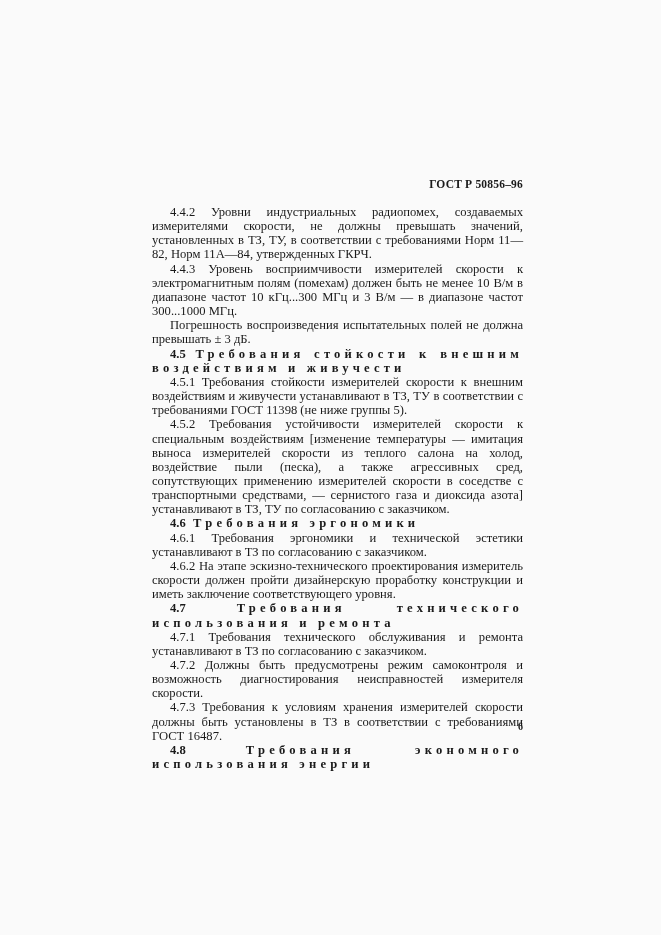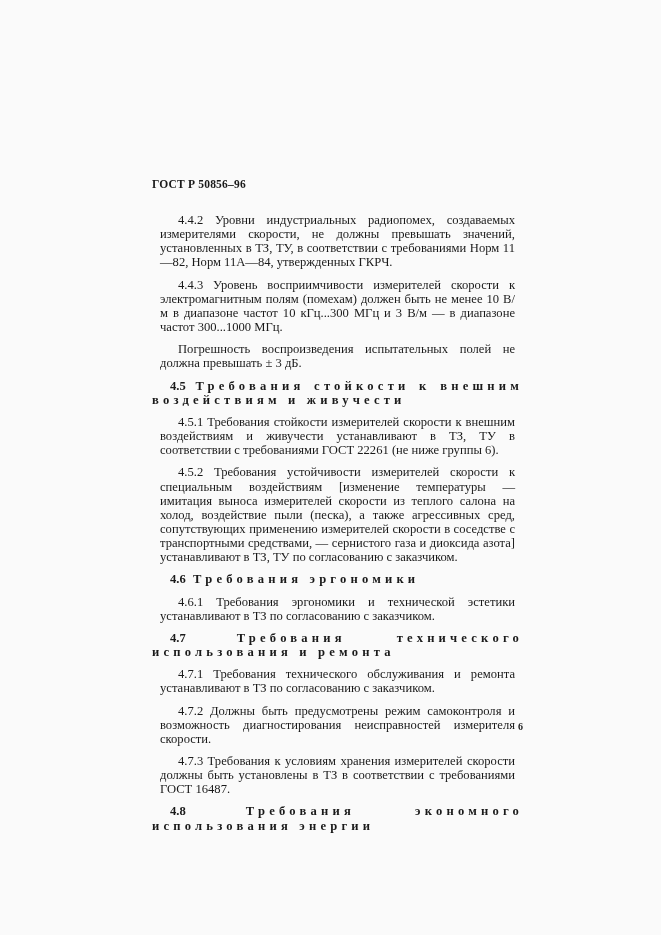--- a/index.html
+++ b/index.html
@@ -13,34 +13,35 @@
       position: relative;
       overflow: hidden;
       font-family: "Liberation Serif", "DejaVu Serif", serif;
       color: #1a1a1a;
     }
     .page-header {
       position: absolute;
       top: 178px;
       left: 152px;
       width: 371px;
+      text-align: right;
       font-weight: bold;
       font-size: 11.5px;
       letter-spacing: 0.2px;
     }
     .content {
       position: absolute;
       top: 205px;
       left: 152px;
       width: 371px;
       font-size: 12.6px;
       line-height: 14.15px;
     }
     .para {
-      margin: 8px;
+      margin: 0;
       text-indent: 18px;
       text-align: justify;
     }
     .section {
       margin: 0;
       text-indent: 18px;
       text-align: justify;
       letter-spacing: 4.2px;
       font-weight: bold;
     }
@@ -60,24 +61,25 @@
 </head>
 <body>
 
 <div class="page-header">ГОСТ Р 50856–96</div>
 
 <div class="content">
   <p class="para">4.4.2 Уровни индустриальных радиопомех, создаваемых измерителями скорости, не должны превышать значений, установленных в ТЗ, ТУ, в соответствии с требованиями Норм 11—82, Норм 11А—84, утвержденных ГКРЧ.</p>
   <p class="para">4.4.3 Уровень восприимчивости измерителей скорости к электромагнитным полям (помехам) должен быть не менее 10 В/м в диапазоне частот 10 кГц...300 МГц и 3 В/м — в диапазоне частот 300...1000 МГц.</p>
   <p class="para">Погрешность воспроизведения испытательных полей не должна превышать ± 3 дБ.</p>
   <p class="section"><span class="num">4.5</span> <span>Требования стойкости к внешним воздействиям и живучести</span></p>
-  <p class="para">4.5.1 Требования стойкости измерителей скорости к внешним воздействиям и живучести устанавливают в ТЗ, ТУ в соответствии с требованиями ГОСТ 22261 (не ниже группы 6).</p>
+  <p class="para">4.5.1 Требования стойкости измерителей скорости к внешним воздействиям и живучести устанавливают в ТЗ, ТУ в соответствии с требованиями ГОСТ 11398 (не ниже группы 5).</p>
   <p class="para">4.5.2 Требования устойчивости измерителей скорости к специальным воздействиям [изменение температуры — имитация выноса измерителей скорости из теплого салона на холод, воздействие пыли (песка), а также агрессивных сред, сопутствующих применению измерителей скорости в соседстве с транспортными средствами, — сернистого газа и диоксида азота] устанавливают в ТЗ, ТУ по согласованию с заказчиком.</p>
   <p class="section"><span class="num">4.6</span> <span>Требования эргономики</span></p>
   <p class="para">4.6.1 Требования эргономики и технической эстетики устанавливают в ТЗ по согласованию с заказчиком.</p>
+  <p class="para">4.6.2 На этапе эскизно-технического проектирования измеритель скорости должен пройти дизайнерскую проработку конструкции и иметь заключение соответствующего уровня.</p>
   <p class="section"><span class="num">4.7</span> <span>Требования технического использования и ремонта</span></p>
   <p class="para">4.7.1 Требования технического обслуживания и ремонта устанавливают в ТЗ по согласованию с заказчиком.</p>
   <p class="para">4.7.2 Должны быть предусмотрены режим самоконтроля и возможность диагностирования неисправностей измерителя скорости.</p>
   <p class="para">4.7.3 Требования к условиям хранения измерителей скорости должны быть установлены в ТЗ в соответствии с требованиями ГОСТ 16487.</p>
   <p class="section"><span class="num">4.8</span> <span>Требования экономного использования энергии</span></p>
 </div>
 
 <div class="page-number">6</div>
 
 </body></html>

